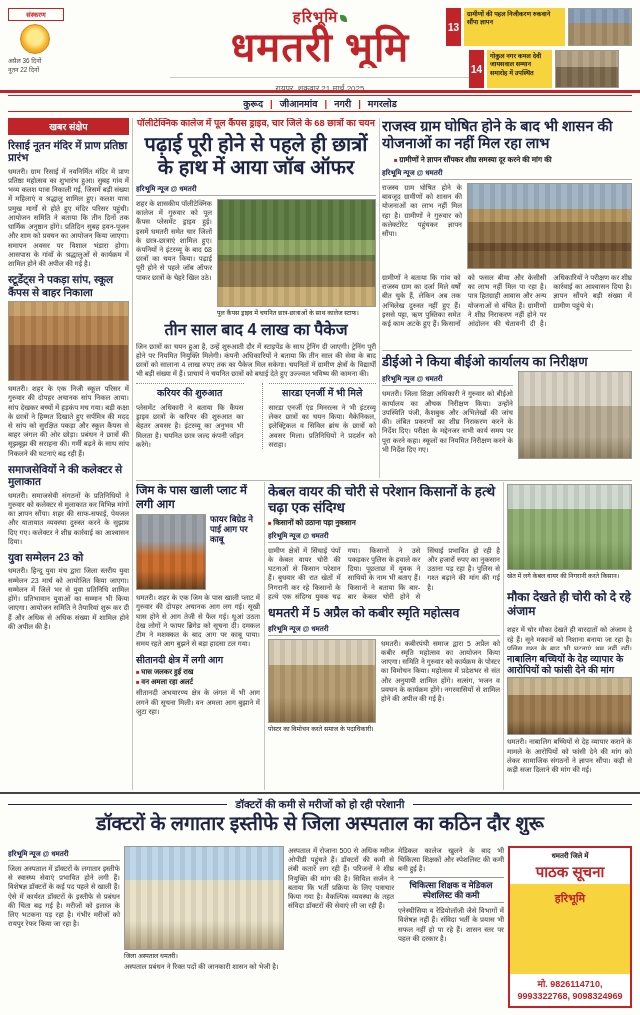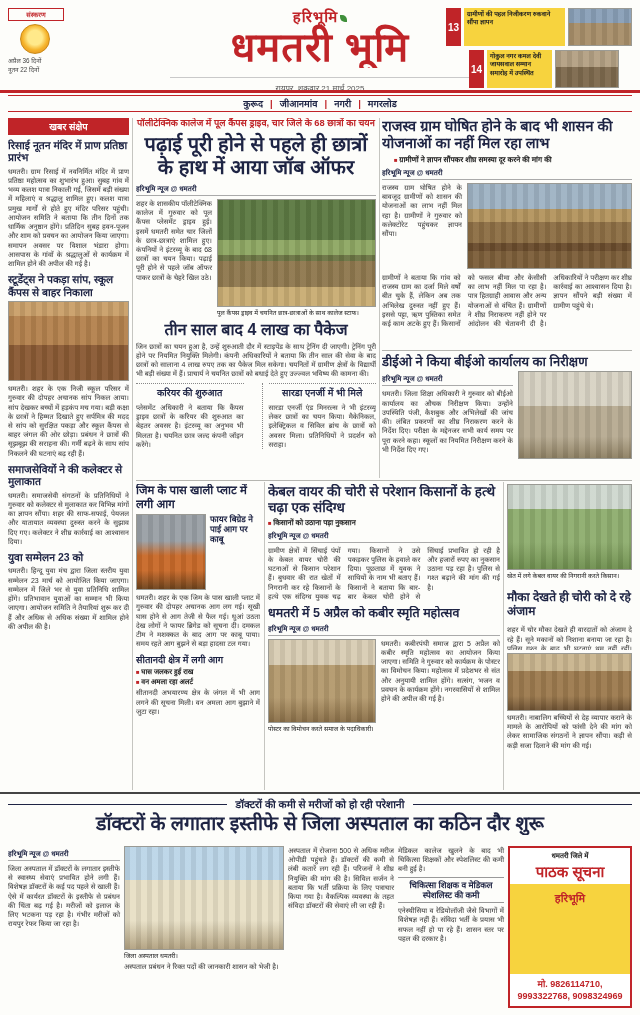--- a/index.html
+++ b/index.html
@@ -214,20 +214,21 @@
     <div class="ph ph-field" style="height:86px"></div>
     <div class="cap" style="margin-top:2px">खेत में लगे केबल वायर की निगरानी करते किसान।</div>
   </div>
 
   <div class="abs" style="left:507px;top:590px;width:125px;height:60px">
     <div class="hl" style="font-size:12px;margin-bottom:7px">मौका देखते ही चोरी को दे रहे अंजाम</div>
     <div class="body-txt">शहर में चोर मौका देखते ही वारदातों को अंजाम दे रहे हैं। सूने मकानों को निशाना बनाया जा रहा है। पुलिस गश्त के बाद भी घटनाएं थम नहीं रहीं। नागरिकों ने रात्रि गश्त बढ़ाने की मांग की है।</div>
   </div>
 
   <div class="abs" style="left:507px;top:653px;width:125px;height:137px">
+    <div class="hl" style="font-size:9.5px;margin-bottom:2px">नाबालिग बच्चियों के देह व्यापार के आरोपियों को फांसी देने की मांग</div>
     <div class="ph ph-crowd" style="height:58px;margin-bottom:2px"></div>
     <div class="body-txt">धमतरी। नाबालिग बच्चियों से देह व्यापार कराने के मामले के आरोपियों को फांसी देने की मांग को लेकर सामाजिक संगठनों ने ज्ञापन सौंपा। कड़ी से कड़ी सजा दिलाने की मांग की गई।</div>
   </div>
 
   <div class="abs" style="left:268px;top:606px;width:232px;height:184px">
     <div class="hl" style="font-size:12.5px">धमतरी में 5 अप्रैल को कबीर स्मृति महोत्सव</div>
     <div class="byline">हरिभूमि न्यूज @ धमतरी</div>
     <div style="display:flex;gap:5px">
       <div style="flex:0 0 108px">
         <div class="ph ph-poster" style="height:84px"></div>

